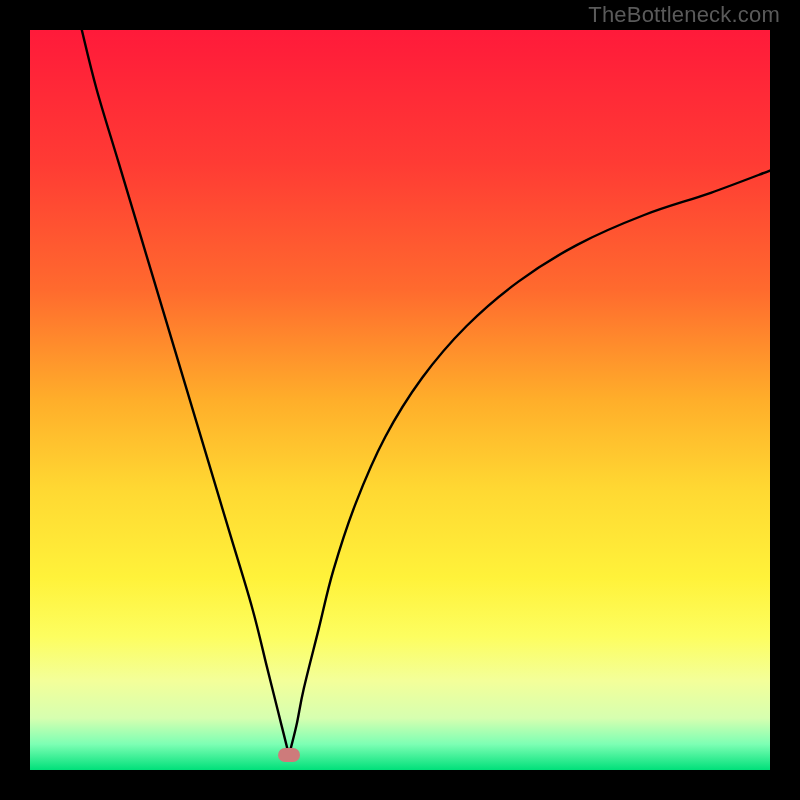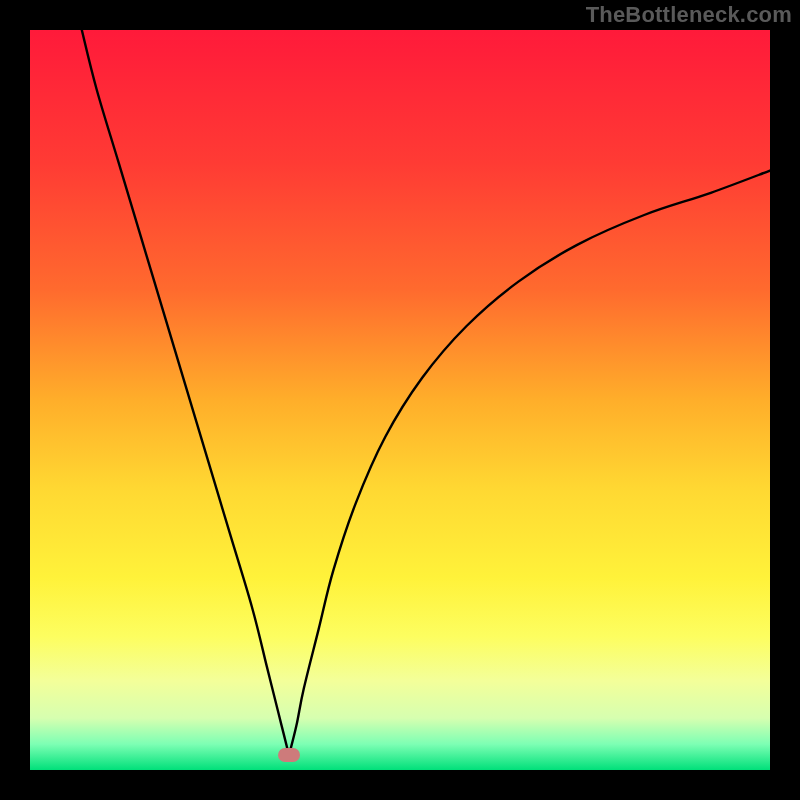--- a/index.html
+++ b/index.html
@@ -13,24 +13,24 @@
   }
   .outer {
     position: relative;
     width: 800px;
     height: 800px;
     background: #000;
   }
   .watermark {
     position: absolute;
     top: 2px;
-    right: 8px;
+    right: 20px;
     color: #5a5a5a;
     font-size: 22px;
-    font-weight: 700;
+    font-weight: 400;
     letter-spacing: 0.2px;
     z-index: 10;
   }
   .plot {
     position: absolute;
     left: 30px;
     top: 30px;
     width: 740px;
     height: 740px;
     overflow: hidden;

